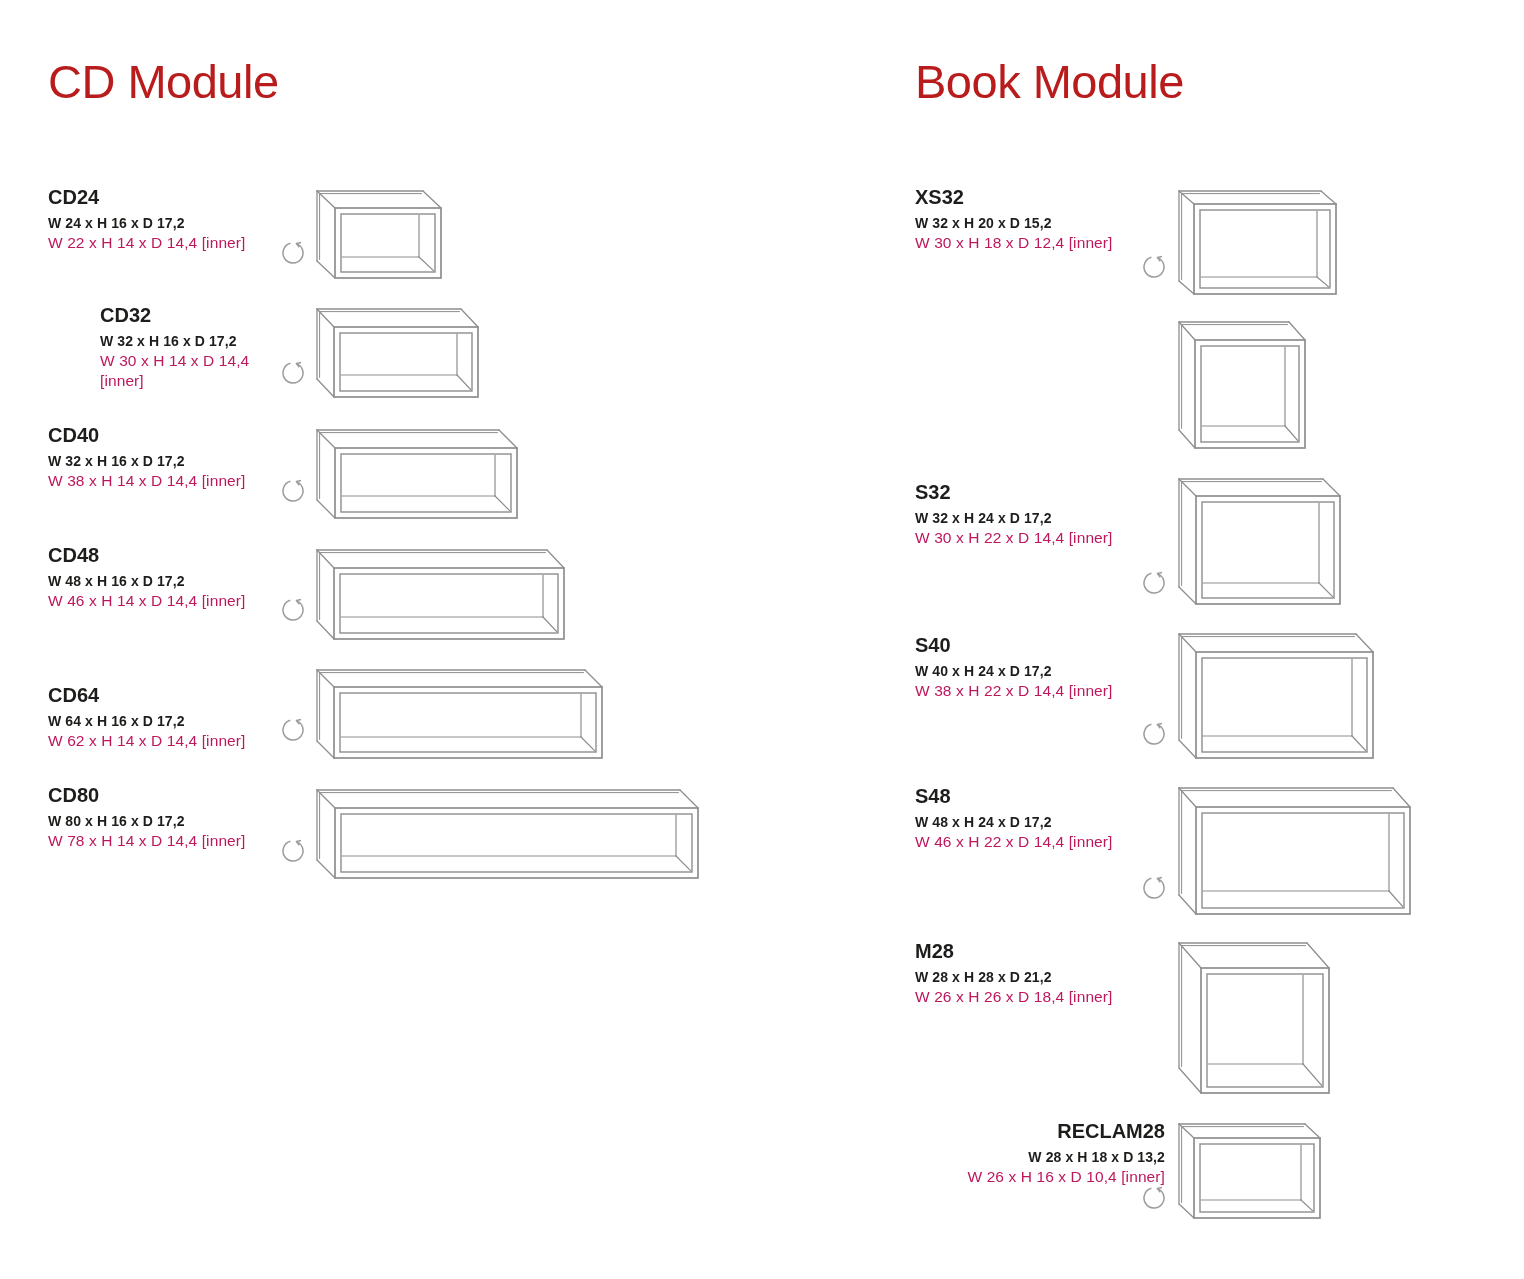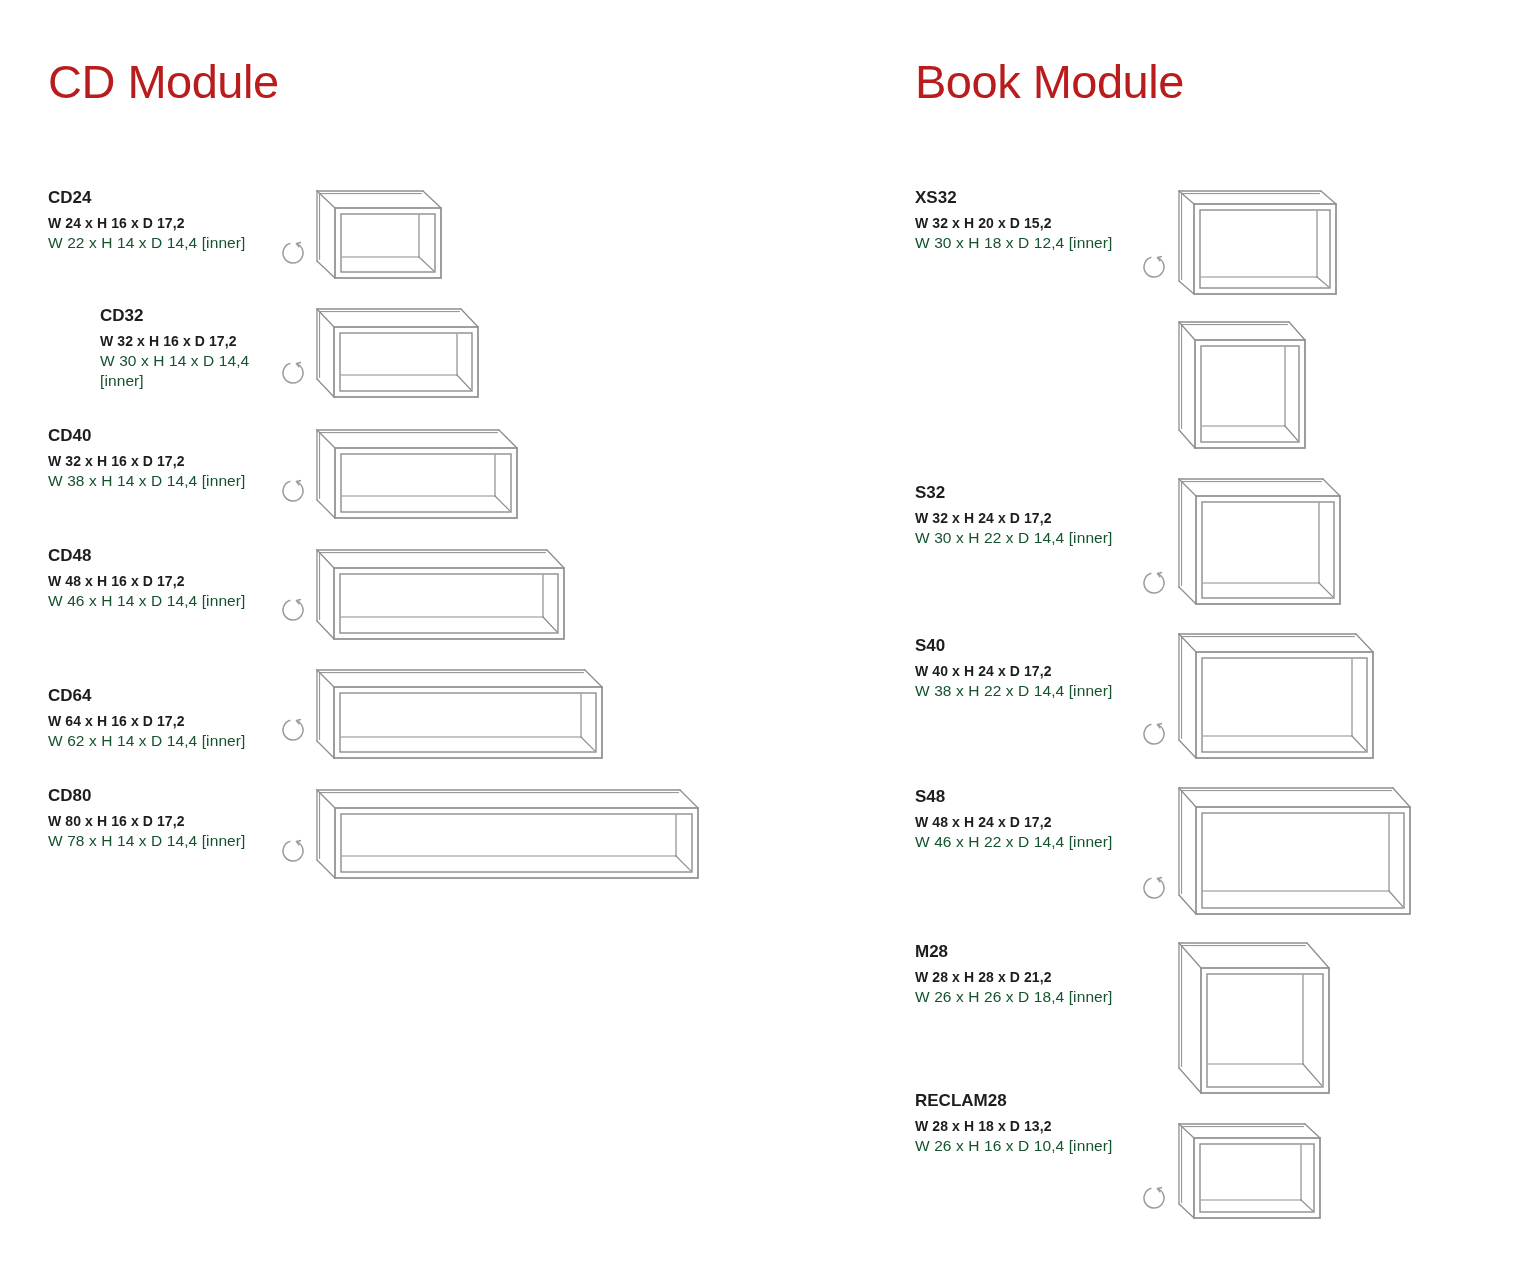--- a/index.html
+++ b/index.html
@@ -25,39 +25,39 @@
     letter-spacing: -0.5px;
     color: #b91c1c;
     line-height: 1.1;
     white-space: nowrap;
   }
   .item-text {
     position: absolute;
     width: 250px;
   }
   .item-name {
-    font-size: 17px;
+    font-size: 20px;
     font-weight: 700;
     line-height: 25px;
     letter-spacing: 0;
     color: #1d1d1b;
   }
   .dims-outer {
     font-size: 14px;
     font-weight: 700;
     line-height: 20px;
     margin-top: 3px;
     color: #1d1d1b;
     letter-spacing: 0.1px;
   }
   .dims-inner {
     font-size: 15.5px;
     font-weight: 400;
     line-height: 20px;
-    color: #14532d;
+    color: #be185d;
     white-space: pre-line;
     letter-spacing: 0.1px;
   }
   .box-svg, .rot-icon {
     position: absolute;
     display: block;
   }
 </style>
 </head>
 <body>
@@ -430,21 +430,21 @@
       <rect x="24" y="27" width="128" height="125" fill="none" stroke="#8e8e8d" stroke-width="1.7"></rect>
       <rect x="30" y="33" width="116" height="113" fill="none" stroke="#8e8e8d" stroke-width="1.4"></rect>
       <g clip-path="url(#clip1-5)">
         <line x1="10" y1="123" x2="126" y2="123" stroke="#8e8e8d" stroke-width="1.2" stroke-linecap="round"></line>
         <line x1="126" y1="10" x2="126" y2="123" stroke="#8e8e8d" stroke-width="1.2" stroke-linecap="round"></line>
         <line x1="30" y1="146" x2="10" y2="123" stroke="#8e8e8d" stroke-width="1.2" stroke-linecap="round"></line>
         <line x1="146" y1="146" x2="126" y2="123" stroke="#8e8e8d" stroke-width="1.2" stroke-linecap="round"></line>
         <line x1="146" y1="33" x2="126" y2="10" stroke="#8e8e8d" stroke-width="1.2" stroke-linecap="round"></line>
       </g>
     </svg>
-    <div class="item-text" style="left: 915px; top: 1088px;">
+    <div class="item-text" style="left: 915px; top: 1119px; text-align: right;">
     <div class="item-name">RECLAM28</div>
     <div class="dims-outer">W 28 x H 18 x D 13,2</div>
     <div class="dims-inner">W 26 x H 16 x D 10,4 [inner]</div>
   </div>
     <svg class="rot-icon" width="30" height="30" viewBox="-15 -15 30 30" style="left: 1139px; top: 1183px;">
       <path d="M 3.42 -9.4 A 10 10 0 1 1 -2.59 -9.66" fill="none" stroke="#9c9c9b" stroke-width="1.5"></path>
       <path d="M 8.0 -10.4 L 3.42 -9.4 L 6.3 -5.7" fill="none" stroke="#9c9c9b" stroke-width="1.5" stroke-linejoin="round"></path>
     </svg>
     <svg class="box-svg" width="145" height="98" viewBox="0 0 145 98" style="left: 1177px; top: 1122px;">
       <defs>

